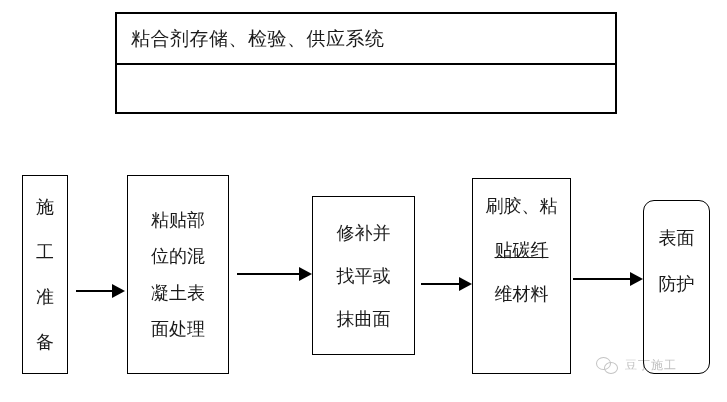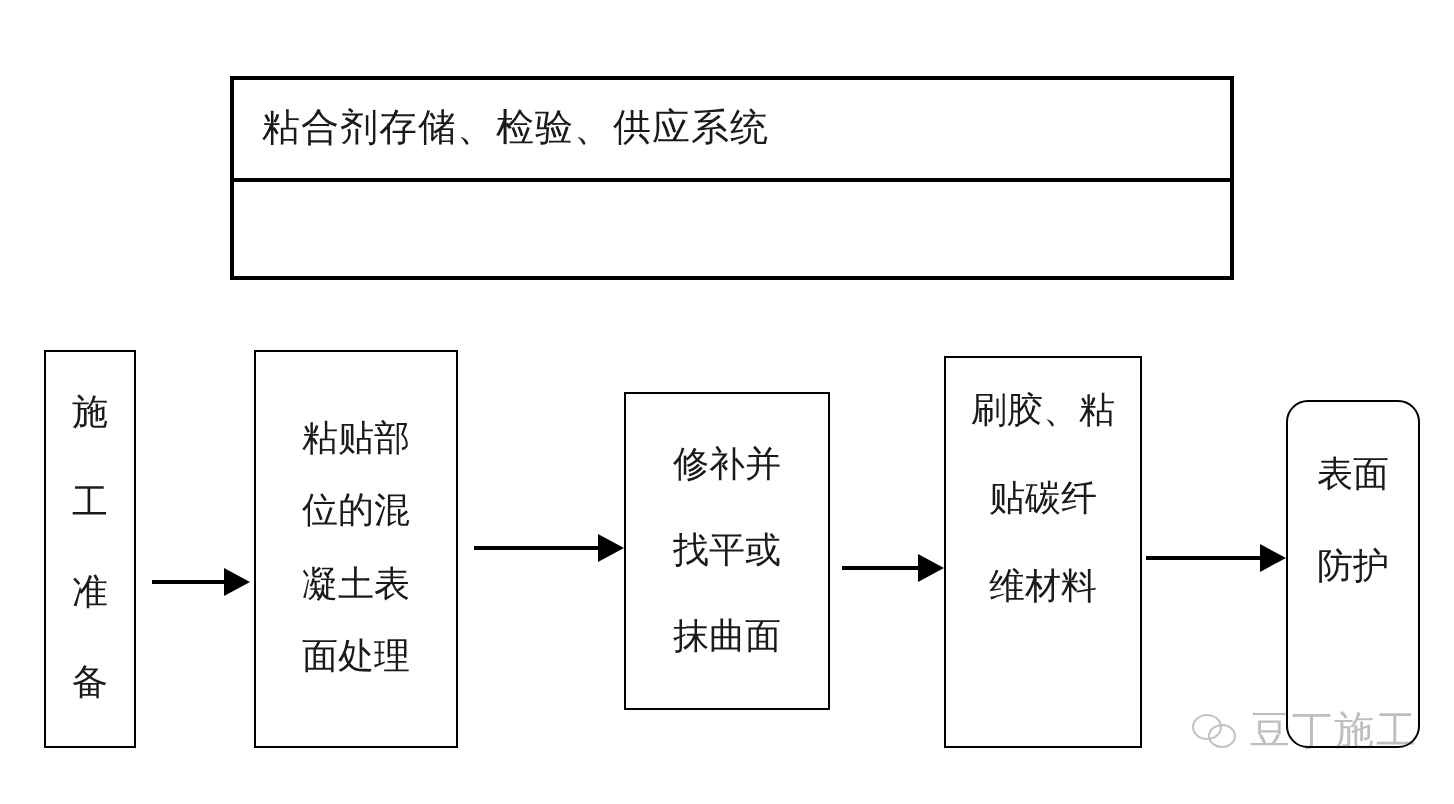--- a/index.html
+++ b/index.html
@@ -15,21 +15,21 @@
     width: 727px;
     height: 402px;
     background: #ffffff;
     overflow: hidden;
   }
 
   
   .table-block {
     position: absolute;
     left: 115px;
-    top: 38px;
+    top: 12px;
     width: 502px;
     height: 102px;
     border: 2px solid #000000;
     box-sizing: border-box;
   }
   .table-row {
     height: 50px;
     display: flex;
     align-items: center;
     box-sizing: border-box;
@@ -115,21 +115,21 @@
   }
   .wm-logo .bubble-a {
     left: 0; top: 1px;
     width: 13px; height: 11px;
   }
   .wm-logo .bubble-b {
     left: 8px; top: 6px;
     width: 12px; height: 10px;
   }
   .wm-text {
-    font-size: 20px;
+    font-size: 12px;
     color: #2b2b2b;
     white-space: pre;
     letter-spacing: 1px;
   }
 </style>
 </head>
 <body>
 
 <div id="canvas">
 
@@ -169,21 +169,21 @@
     <span class="pbox-line">抹曲面</span>
   </div>
 
   <div class="arrow" style="left:421px; top:277px; width:51px;">
     <div class="arrow-shaft"></div>
     <div class="arrow-head"></div>
   </div>
 
   <div class="pbox" style="left:472px; top:178px; width:99px; height:196px; justify-content:flex-start; padding-top:18px;">
     <span class="pbox-line" style="margin-bottom:26px;">刷胶、粘</span>
-    <span class="pbox-line" style="margin-bottom:26px;">贴碳纤</span>
+    <span class="pbox-line" style="margin-bottom:26px;text-decoration:underline;">贴碳纤</span>
     <span class="pbox-line">维材料</span>
   </div>
 
   <div class="arrow" style="left:573px; top:272px; width:70px;">
     <div class="arrow-shaft"></div>
     <div class="arrow-head"></div>
   </div>
 
   <div class="pbox" style="left:643px; top:200px; width:67px; height:174px; justify-content:flex-start; padding-top:28px;border-radius:11px;">
     <span class="pbox-line" style="margin-bottom:28px;">表面</span>

